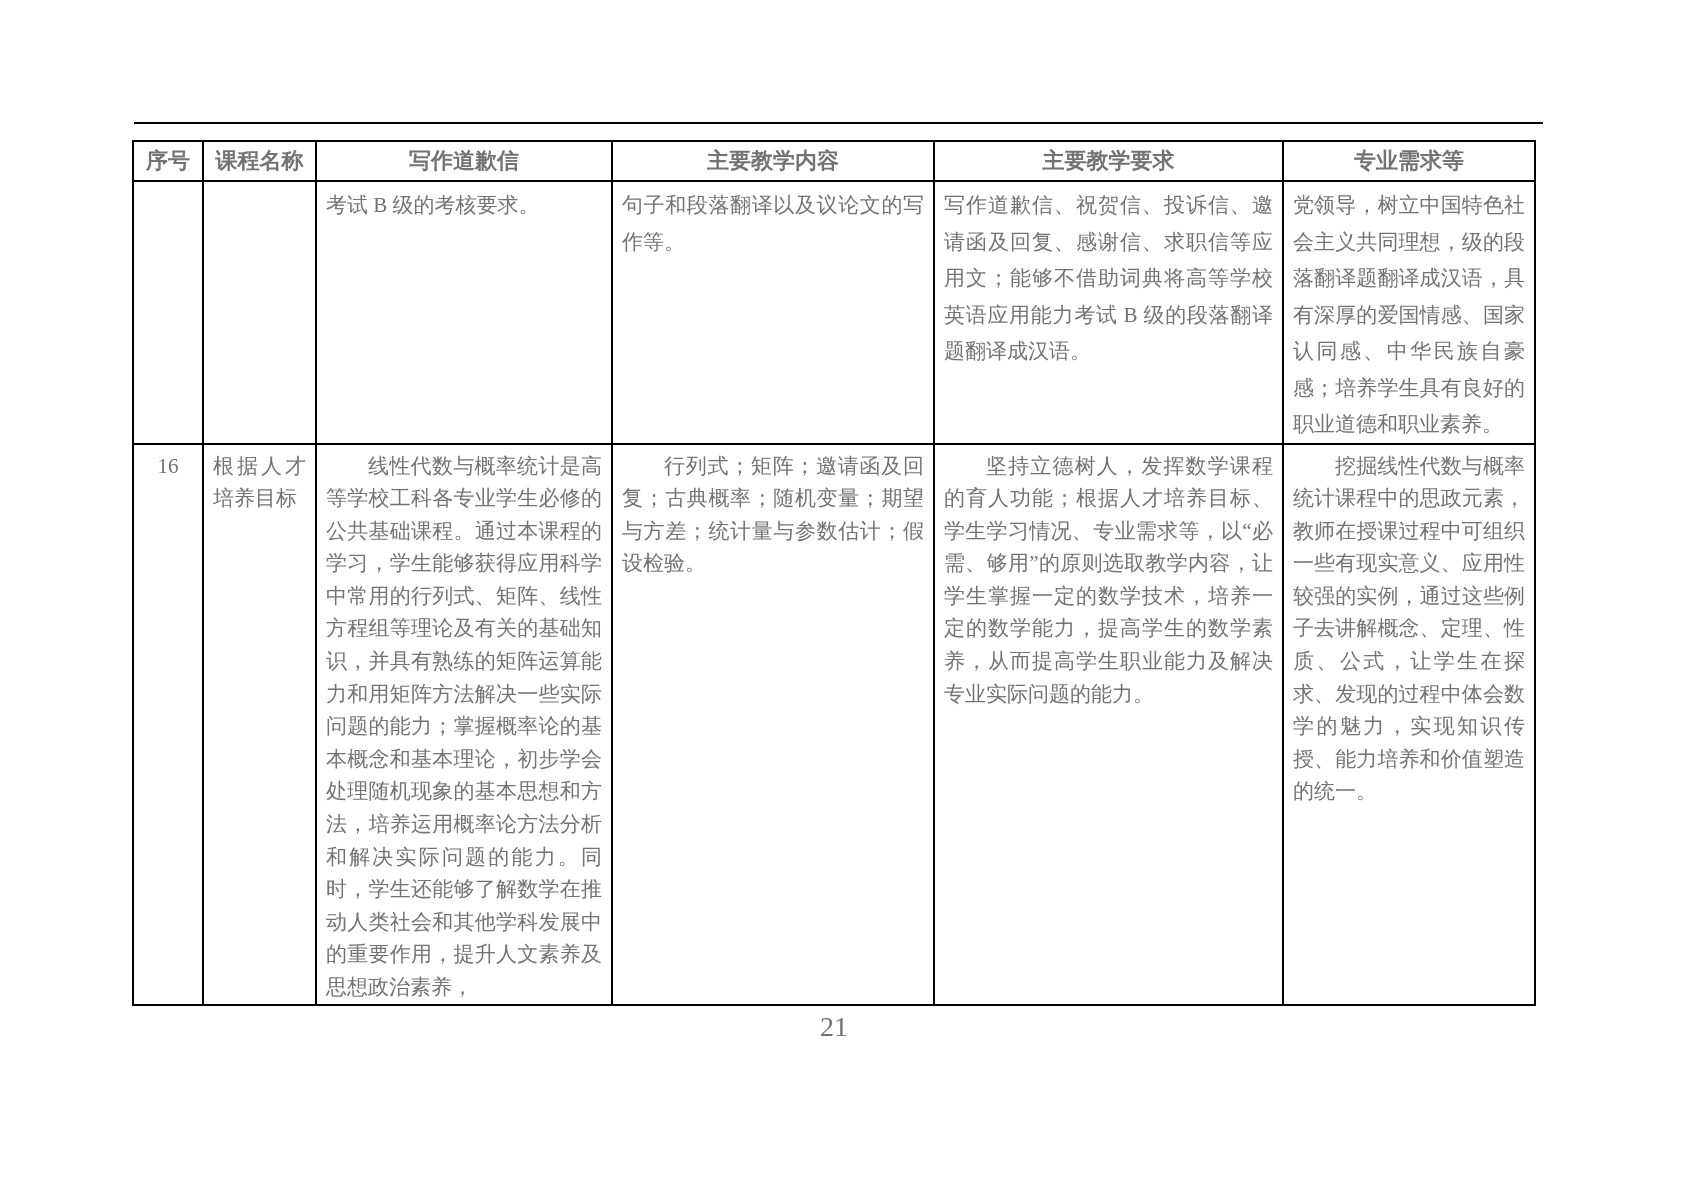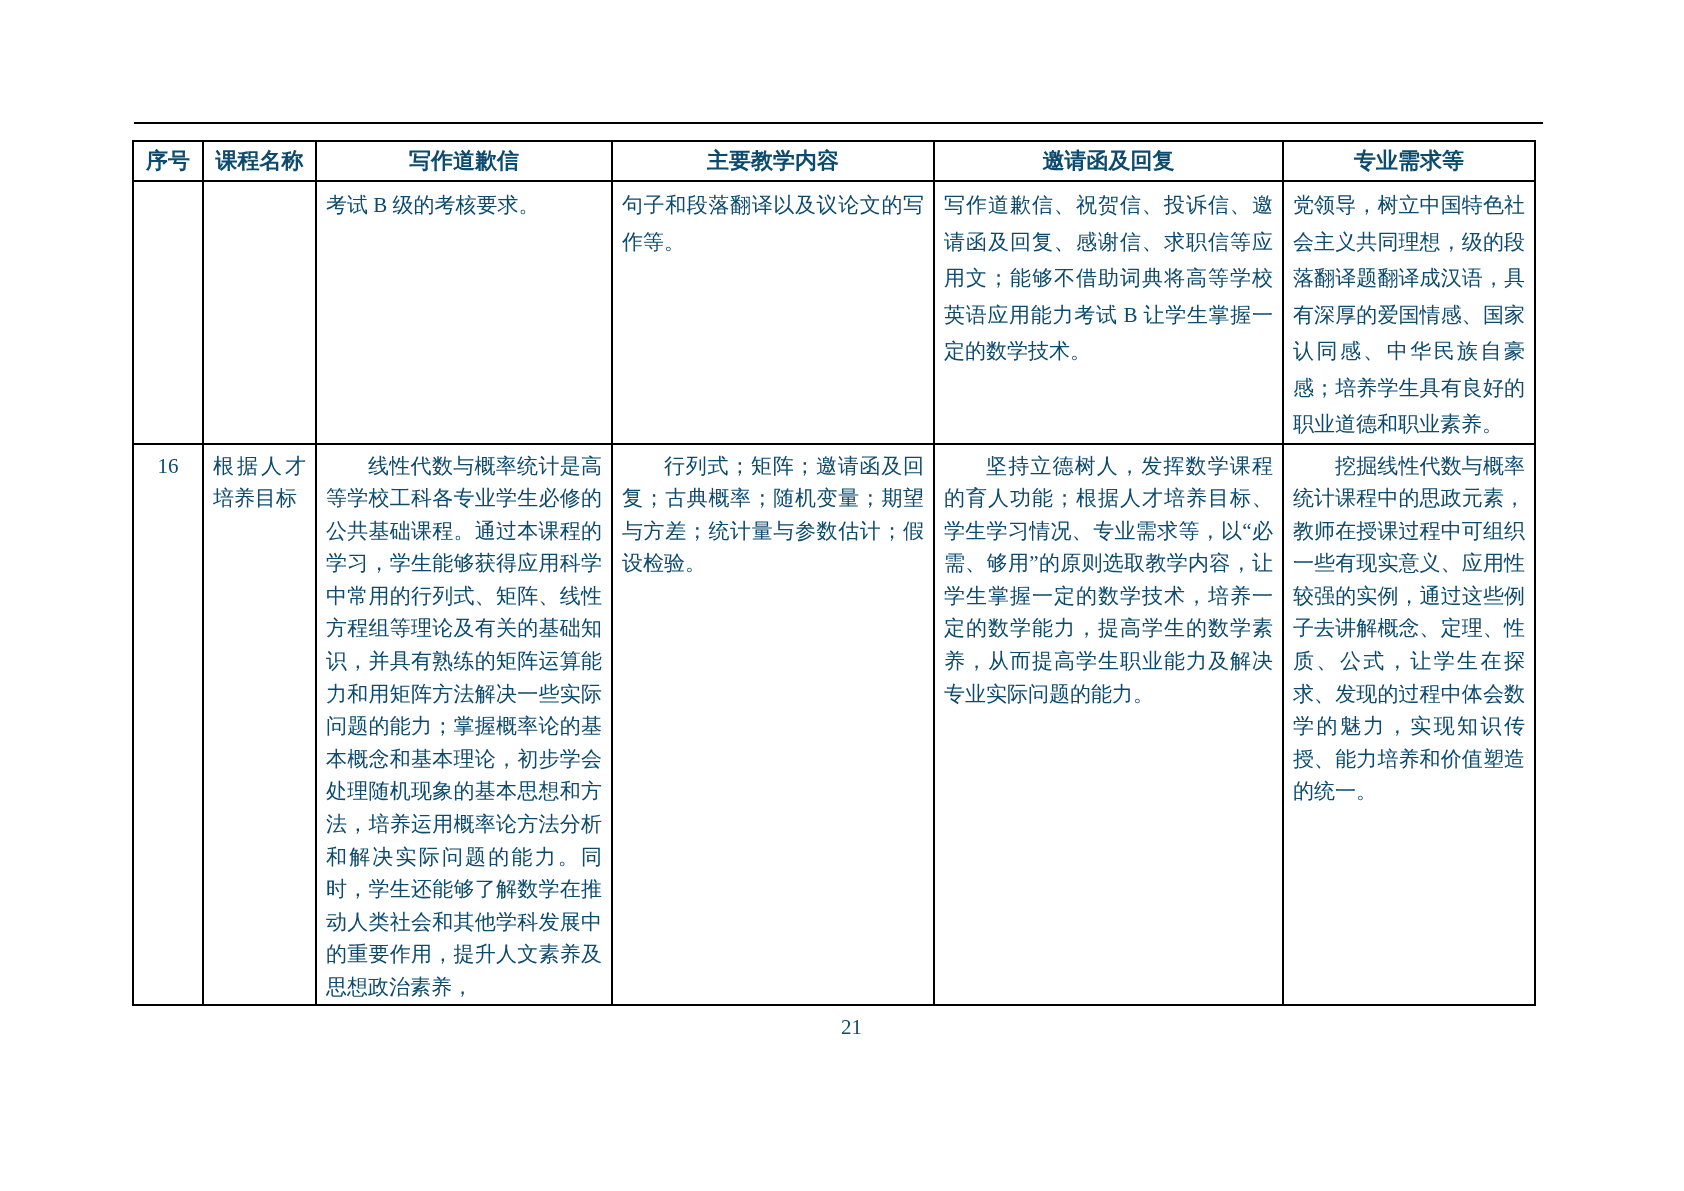--- a/index.html
+++ b/index.html
@@ -6,21 +6,21 @@
     margin: 0;
     padding: 0;
     background: #ffffff;
   }
   .page {
     position: relative;
     width: 1684px;
     height: 1191px;
     background: #ffffff;
     overflow: hidden;
-    color: #0c4a6e;
+    color: #737373;
     font-family: "Liberation Serif", "DejaVu Serif", serif;
   }
   .top-rule {
     position: absolute;
     left: 134px;
     top: 122px;
     width: 1409px;
     height: 2px;
     background: #000000;
   }
@@ -65,25 +65,25 @@
   td.c-seq {
     text-align: center;
     text-justify: auto;
   }
   td.ind {
     text-indent: 2em;
     margin-top: 48px;
   }
   .page-number {
     position: absolute;
-    left: 792px;
+    left: 820px;
     top: 1014px;
     width: 70px;
-    text-align: right;
-    font-size: 21px;
+    text-align: left;
+    font-size: 28px;
     line-height: 26px;
   }
 </style>
 </head>
 <body>
 
 <div class="page">
 
   <div class="top-rule"></div>
 
@@ -95,31 +95,31 @@
       <col style="width:322px">
       <col style="width:349px">
       <col style="width:252px">
     </colgroup>
     <thead>
       <tr>
         <th>序号</th>
         <th>课程名称</th>
         <th>写作道歉信</th>
         <th>主要教学内容</th>
-        <th>邀请函及回复</th>
+        <th>主要教学要求</th>
         <th>专业需求等</th>
       </tr>
     </thead>
     <tbody>
       <tr class="row-cont">
         <td class="c-seq"></td>
         <td class="c-name"></td>
         <td class="c-obj">考试 B 级的考核要求。</td>
         <td class="c-content">句子和段落翻译以及议论文的写作等。</td>
-        <td class="c-req">写作道歉信、祝贺信、投诉信、邀请函及回复、感谢信、求职信等应用文；能够不借助词典将高等学校英语应用能力考试 B 让学生掌握一定的数学技术。</td>
+        <td class="c-req">写作道歉信、祝贺信、投诉信、邀请函及回复、感谢信、求职信等应用文；能够不借助词典将高等学校英语应用能力考试 B 级的段落翻译题翻译成汉语。</td>
         <td class="c-ideo">党领导，树立中国特色社会主义共同理想，级的段落翻译题翻译成汉语，具有深厚的爱国情感、国家认同感、中华民族自豪感；培养学生具有良好的职业道德和职业素养。</td>
       </tr>
       <tr class="row-16">
         <td class="c-seq">16</td>
         <td class="c-name">根据人才培养目标</td>
         <td class="c-obj ind">线性代数与概率统计是高等学校工科各专业学生必修的公共基础课程。通过本课程的学习，学生能够获得应用科学中常用的行列式、矩阵、线性方程组等理论及有关的基础知识，并具有熟练的矩阵运算能力和用矩阵方法解决一些实际问题的能力；掌握概率论的基本概念和基本理论，初步学会处理随机现象的基本思想和方法，培养运用概率论方法分析和解决实际问题的能力。同时，学生还能够了解数学在推动人类社会和其他学科发展中的重要作用，提升人文素养及思想政治素养，</td>
         <td class="c-content ind">行列式；矩阵；邀请函及回复；古典概率；随机变量；期望与方差；统计量与参数估计；假设检验。</td>
         <td class="c-req ind">坚持立德树人，发挥数学课程的育人功能；根据人才培养目标、学生学习情况、专业需求等，以“必需、够用”的原则选取教学内容，让学生掌握一定的数学技术，培养一定的数学能力，提高学生的数学素养，从而提高学生职业能力及解决专业实际问题的能力。</td>
         <td class="c-ideo ind">挖掘线性代数与概率统计课程中的思政元素，教师在授课过程中可组织一些有现实意义、应用性较强的实例，通过这些例子去讲解概念、定理、性质、公式，让学生在探求、发现的过程中体会数学的魅力，实现知识传授、能力培养和价值塑造的统一。</td>
       </tr>

